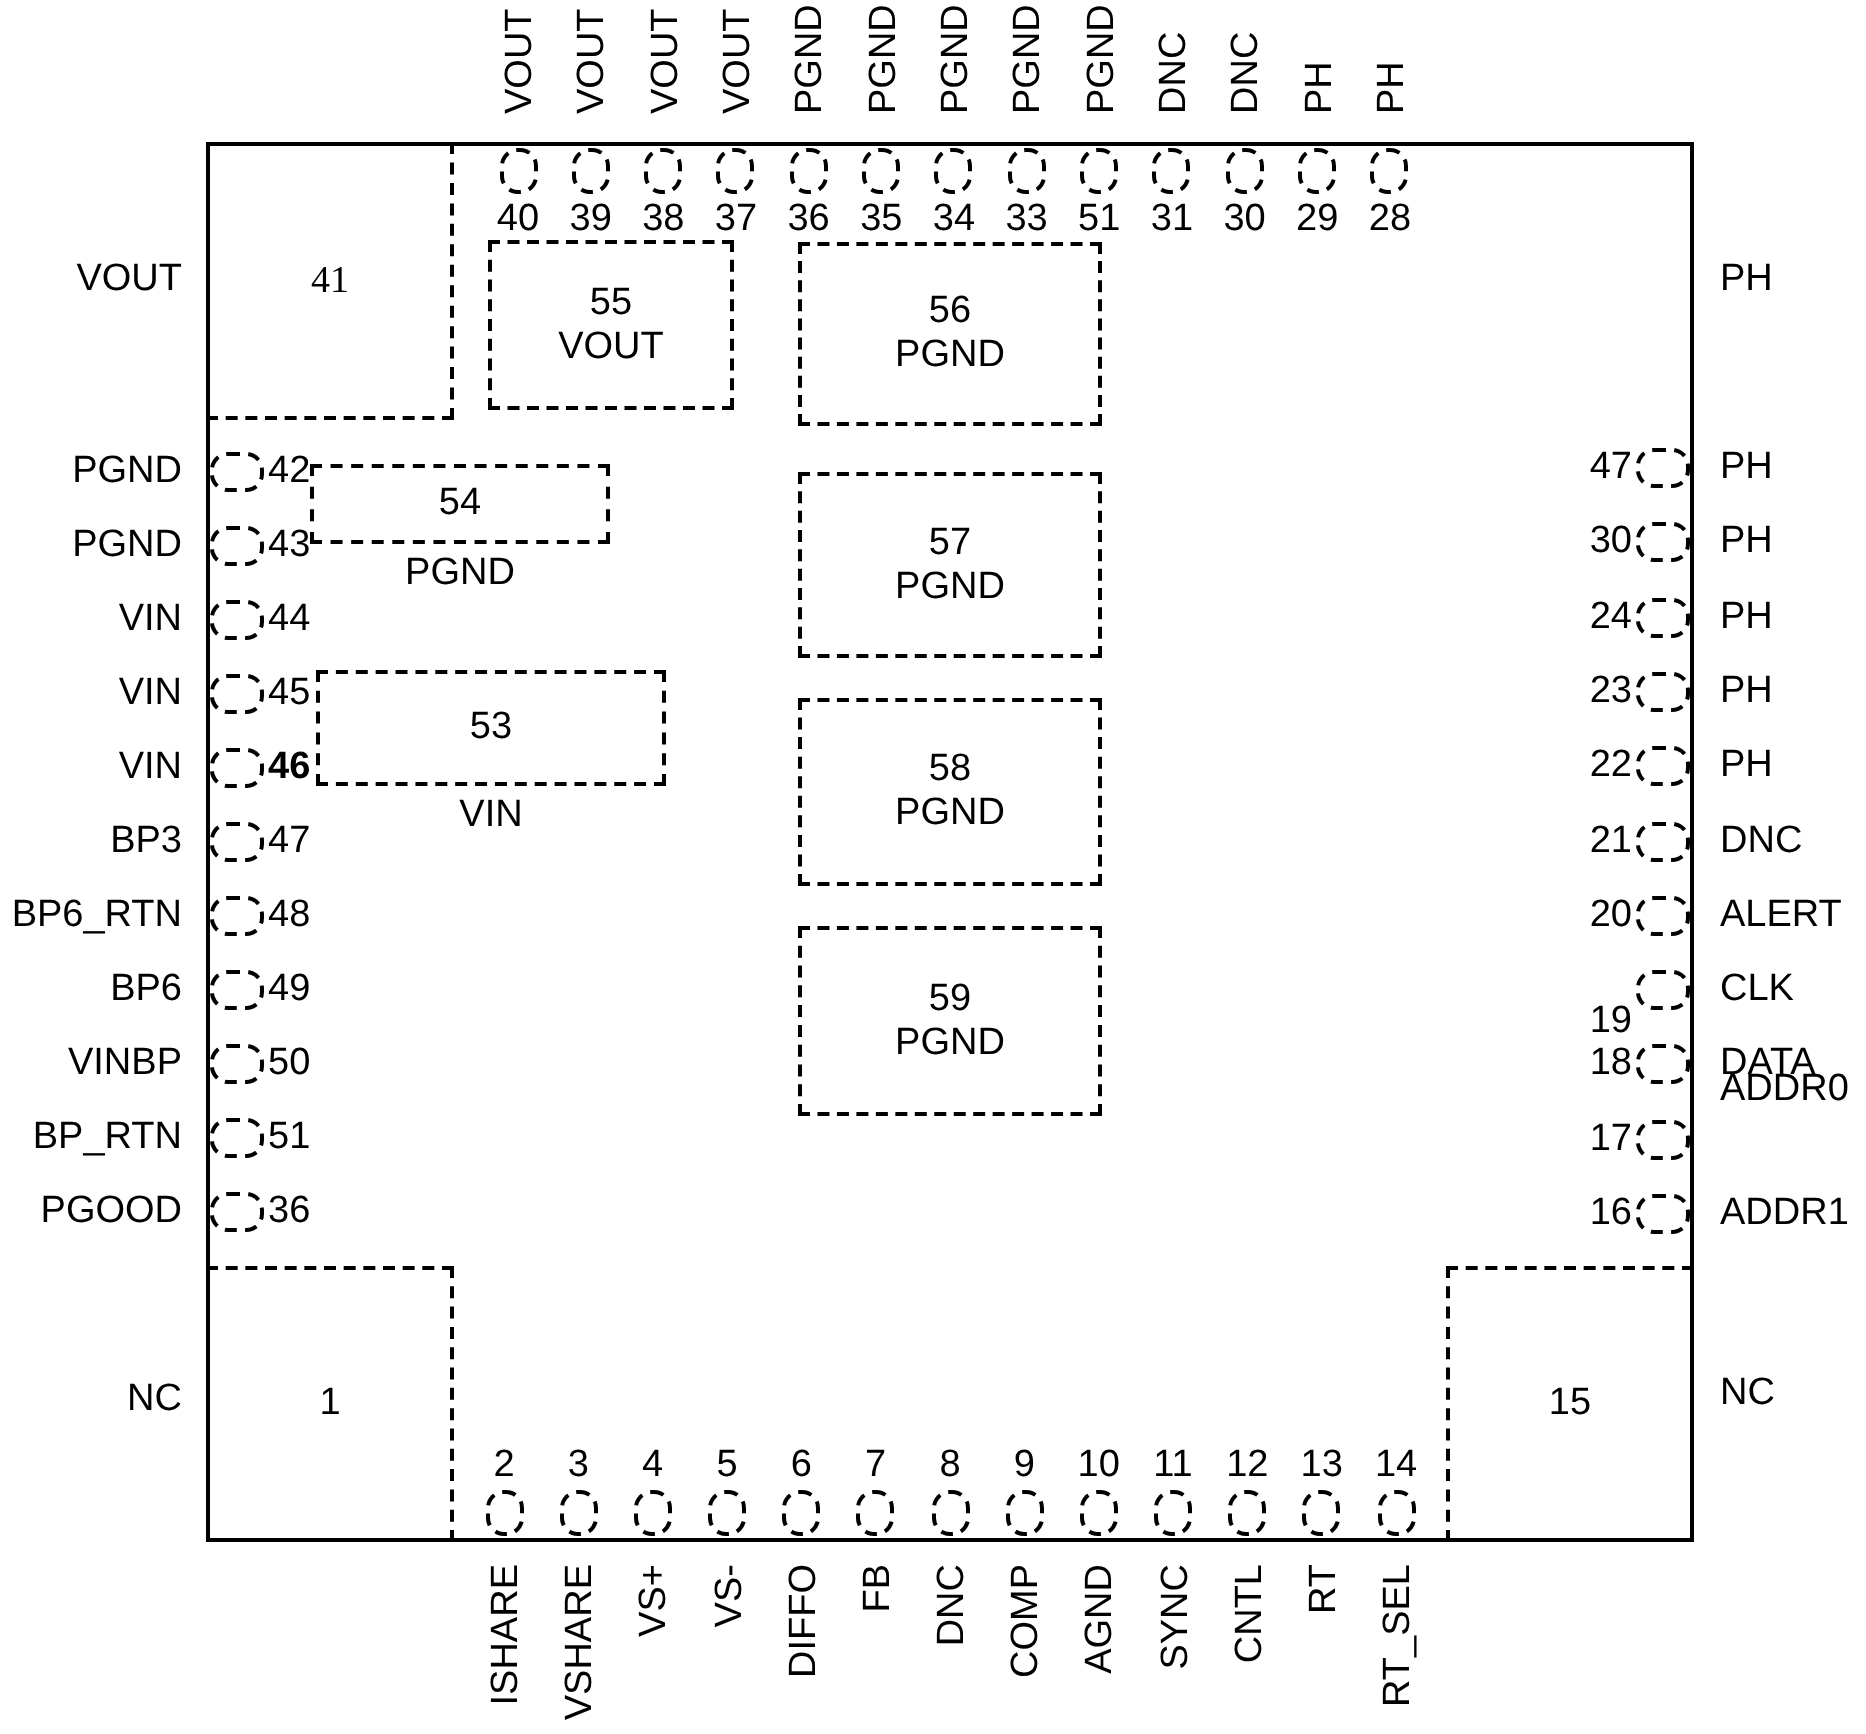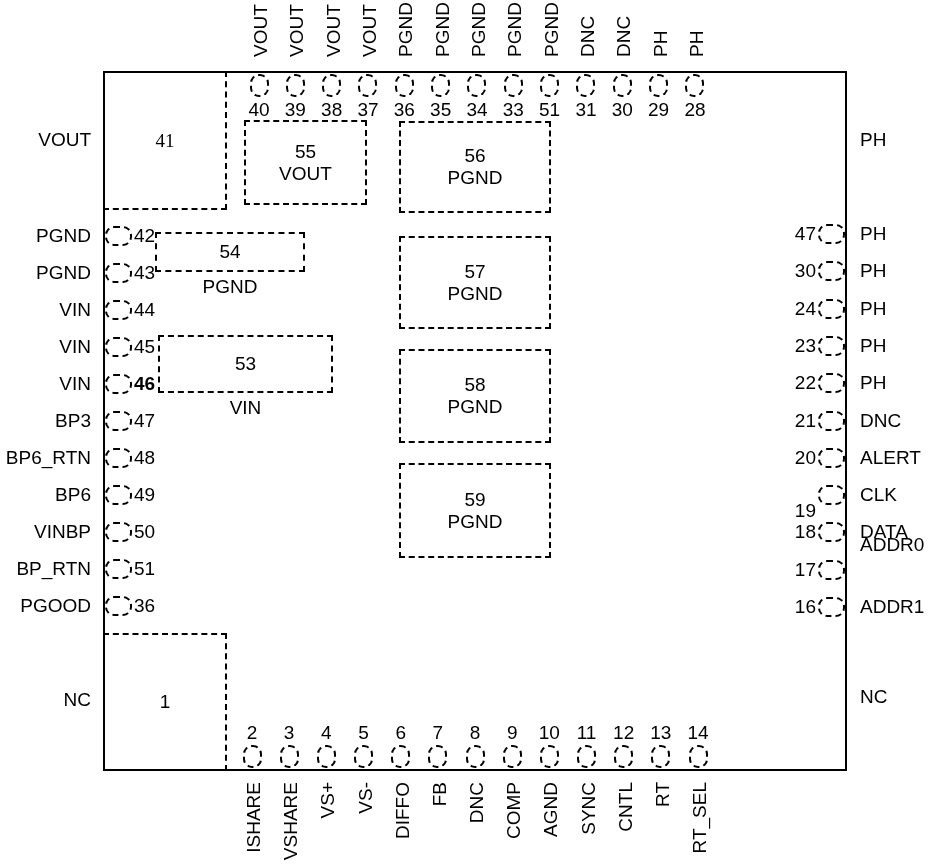--- a/index.html
+++ b/index.html
@@ -162,20 +162,23 @@
       <div class="pin-oval pin-oval-h" style="left: 713px; top: 486.7px;"></div>
       <div class="pin-number" style="left: 661px; width: 50px; top: 485.7px; text-align: right;">17</div>
       <div class="pin-oval pin-oval-h" style="left: 713px; top: 524px;"></div>
       <div class="pin-number" style="left: 661px; width: 50px; top: 523px; text-align: right;">16</div>
       <div class="pad" style="left: -2px; top: -2px; width: 124px; height: 139px; font-family: Liberation Serif, serif;">
         <span>41</span>
       </div>
       <div class="pad" style="left: -2px; top: 560px; width: 124px; height: 138px;">
         <span>1</span>
       </div>
+      <div class="pad" style="left: 618px; top: 560px; width: 124px; height: 138px;">
+        <span>15</span>
+      </div>
       <div class="pad" style="left: 139px; top: 47px; width: 123px; height: 85px;">
         <span>55</span>
         <span>VOUT</span>
       </div>
       <div class="pad" style="left: 294px; top: 48px; width: 152px; height: 92px;">
         <span>56</span>
         <span>PGND</span>
       </div>
       <div class="pad" style="left: 50px; top: 159px; width: 150px; height: 40px;">
         <span>54</span>

